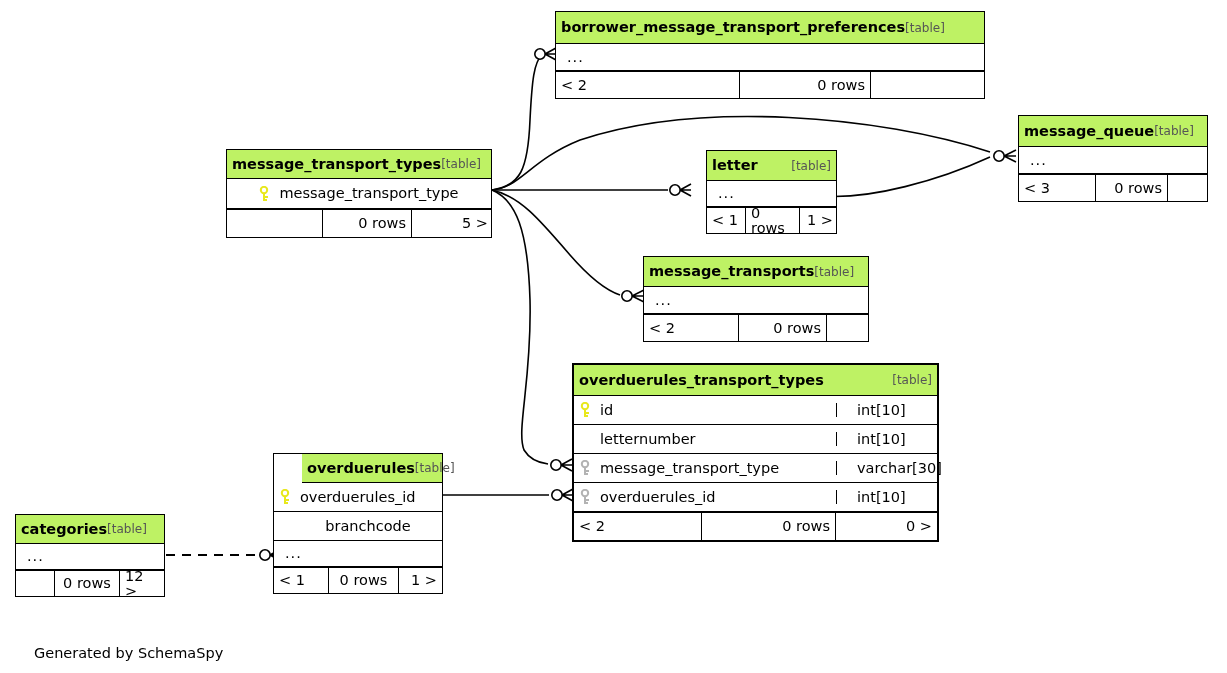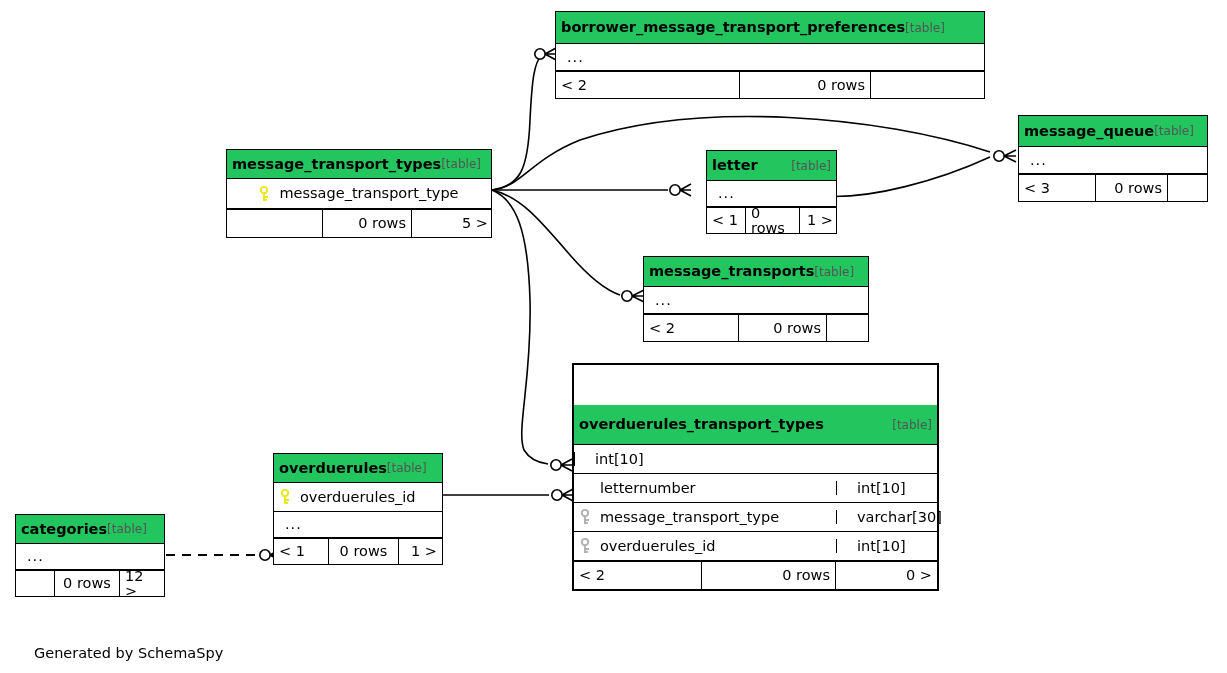--- a/index.html
+++ b/index.html
@@ -33,21 +33,21 @@
     border: 1px solid #000000;
     box-sizing: border-box;
     font-size: 14.5px;
     color: #000000;
     line-height: 1;
   }
   .table-node.emph {
     border: 2px solid #000000;
   }
   .tbl-header {
-    background: #22c55e;
+    background: #bef264;
     border-bottom: 1px solid #000000;
     box-sizing: border-box;
     display: flex;
     align-items: center;
     padding: 0 5px;
     white-space: nowrap;
     height: 30px;
   }
   .tbl-header .tname {
     font-weight: bold;
@@ -264,25 +264,34 @@
             <span class="ellip">...</span>
           </div>
         </div>
         <div class="footer-row" style="height: 27px;">
           <div class="fcell left" style="width: 95px; flex: 0 0 95px;">&lt; 2</div>
           <div class="fcell right" style="width: 88px; flex: 0 0 88px;">0 rows</div>
           <div class="fcell right" style="width: 43px; flex: 0 0 43px;"></div>
         </div>
       </div>
       <div class="table-node emph" style="left: 572px; top: 363px; width: 367px;">
-        <div class="tbl-header spread" style="height: 40px; margin-top: 40px;">
+        <div class="tbl-header spread" style="height: 31px;">
           <span class="tname">overduerules_transport_types</span>
           <span class="ttype">[table]</span>
         </div>
         <div class="col-row" style="height: 29px;">
+          <div class="col-name">
+            <span class="keyicon"><svg width="13" height="16" viewBox="0 0 13 16" xmlns="http://www.w3.org/2000/svg">
+                <circle cx="5" cy="4" r="3.2" fill="none" stroke="#e8e81c" stroke-width="2"></circle>
+                <path d="M5,7 L5,15" stroke="#e8e81c" stroke-width="2" fill="none"></path>
+                <path d="M5,11 L9,11" stroke="#e8e81c" stroke-width="2" fill="none"></path>
+                <path d="M5,14 L8,14" stroke="#e8e81c" stroke-width="2" fill="none"></path>
+              </svg></span>
+            <span>id</span>
+          </div>
           <div class="col-type" style="width: 101px;">
             <span>int[10]</span>
           </div>
         </div>
         <div class="col-row" style="height: 29px;">
           <div class="col-name">
             <span class="keyicon"></span>
             <span>letternumber</span>
           </div>
           <div class="col-type" style="width: 101px;">
@@ -317,35 +326,41 @@
             <span>int[10]</span>
           </div>
         </div>
         <div class="footer-row" style="height: 28px;">
           <div class="fcell left" style="width: 128px; flex: 0 0 128px;">&lt; 2</div>
           <div class="fcell right" style="width: 134px; flex: 0 0 134px;">0 rows</div>
           <div class="fcell right" style="width: 101px; flex: 0 0 101px;">0 &gt;</div>
         </div>
       </div>
       <div class="table-node" style="left: 273px; top: 453px; width: 170px;">
-        <div class="tbl-header" style="height: 29px;">
+        <div class="tbl-header" style="height: 29px; margin-left: 28px;">
           <span class="tname">overduerules</span>
           <span class="ttype">[table]</span>
         </div>
         <div class="col-row" style="height: 29px;">
           <div class="col-name">
             <span class="keyicon"><svg width="13" height="16" viewBox="0 0 13 16" xmlns="http://www.w3.org/2000/svg">
                 <circle cx="5" cy="4" r="3.2" fill="none" stroke="#e8e81c" stroke-width="2"></circle>
                 <path d="M5,7 L5,15" stroke="#e8e81c" stroke-width="2" fill="none"></path>
                 <path d="M5,11 L9,11" stroke="#e8e81c" stroke-width="2" fill="none"></path>
                 <path d="M5,14 L8,14" stroke="#e8e81c" stroke-width="2" fill="none"></path>
               </svg></span>
             <span>overduerules_id</span>
           </div>
         </div>
+        <div class="col-row" style="height: 29px;">
+          <div class="col-name center">
+            <span class="keyicon"></span>
+            <span>branchcode</span>
+          </div>
+        </div>
         <div class="col-row" style="height: 26px;">
           <div class="col-name">
             <span class="ellip">...</span>
           </div>
         </div>
         <div class="footer-row" style="height: 26px;">
           <div class="fcell left" style="width: 55px; flex: 0 0 55px;">&lt; 1</div>
           <div class="fcell right" style="justify-content: center; width: 70px; flex: 0 0 70px;">0 rows</div>
           <div class="fcell right" style="width: 43px; flex: 0 0 43px;">1 &gt;</div>
         </div>

